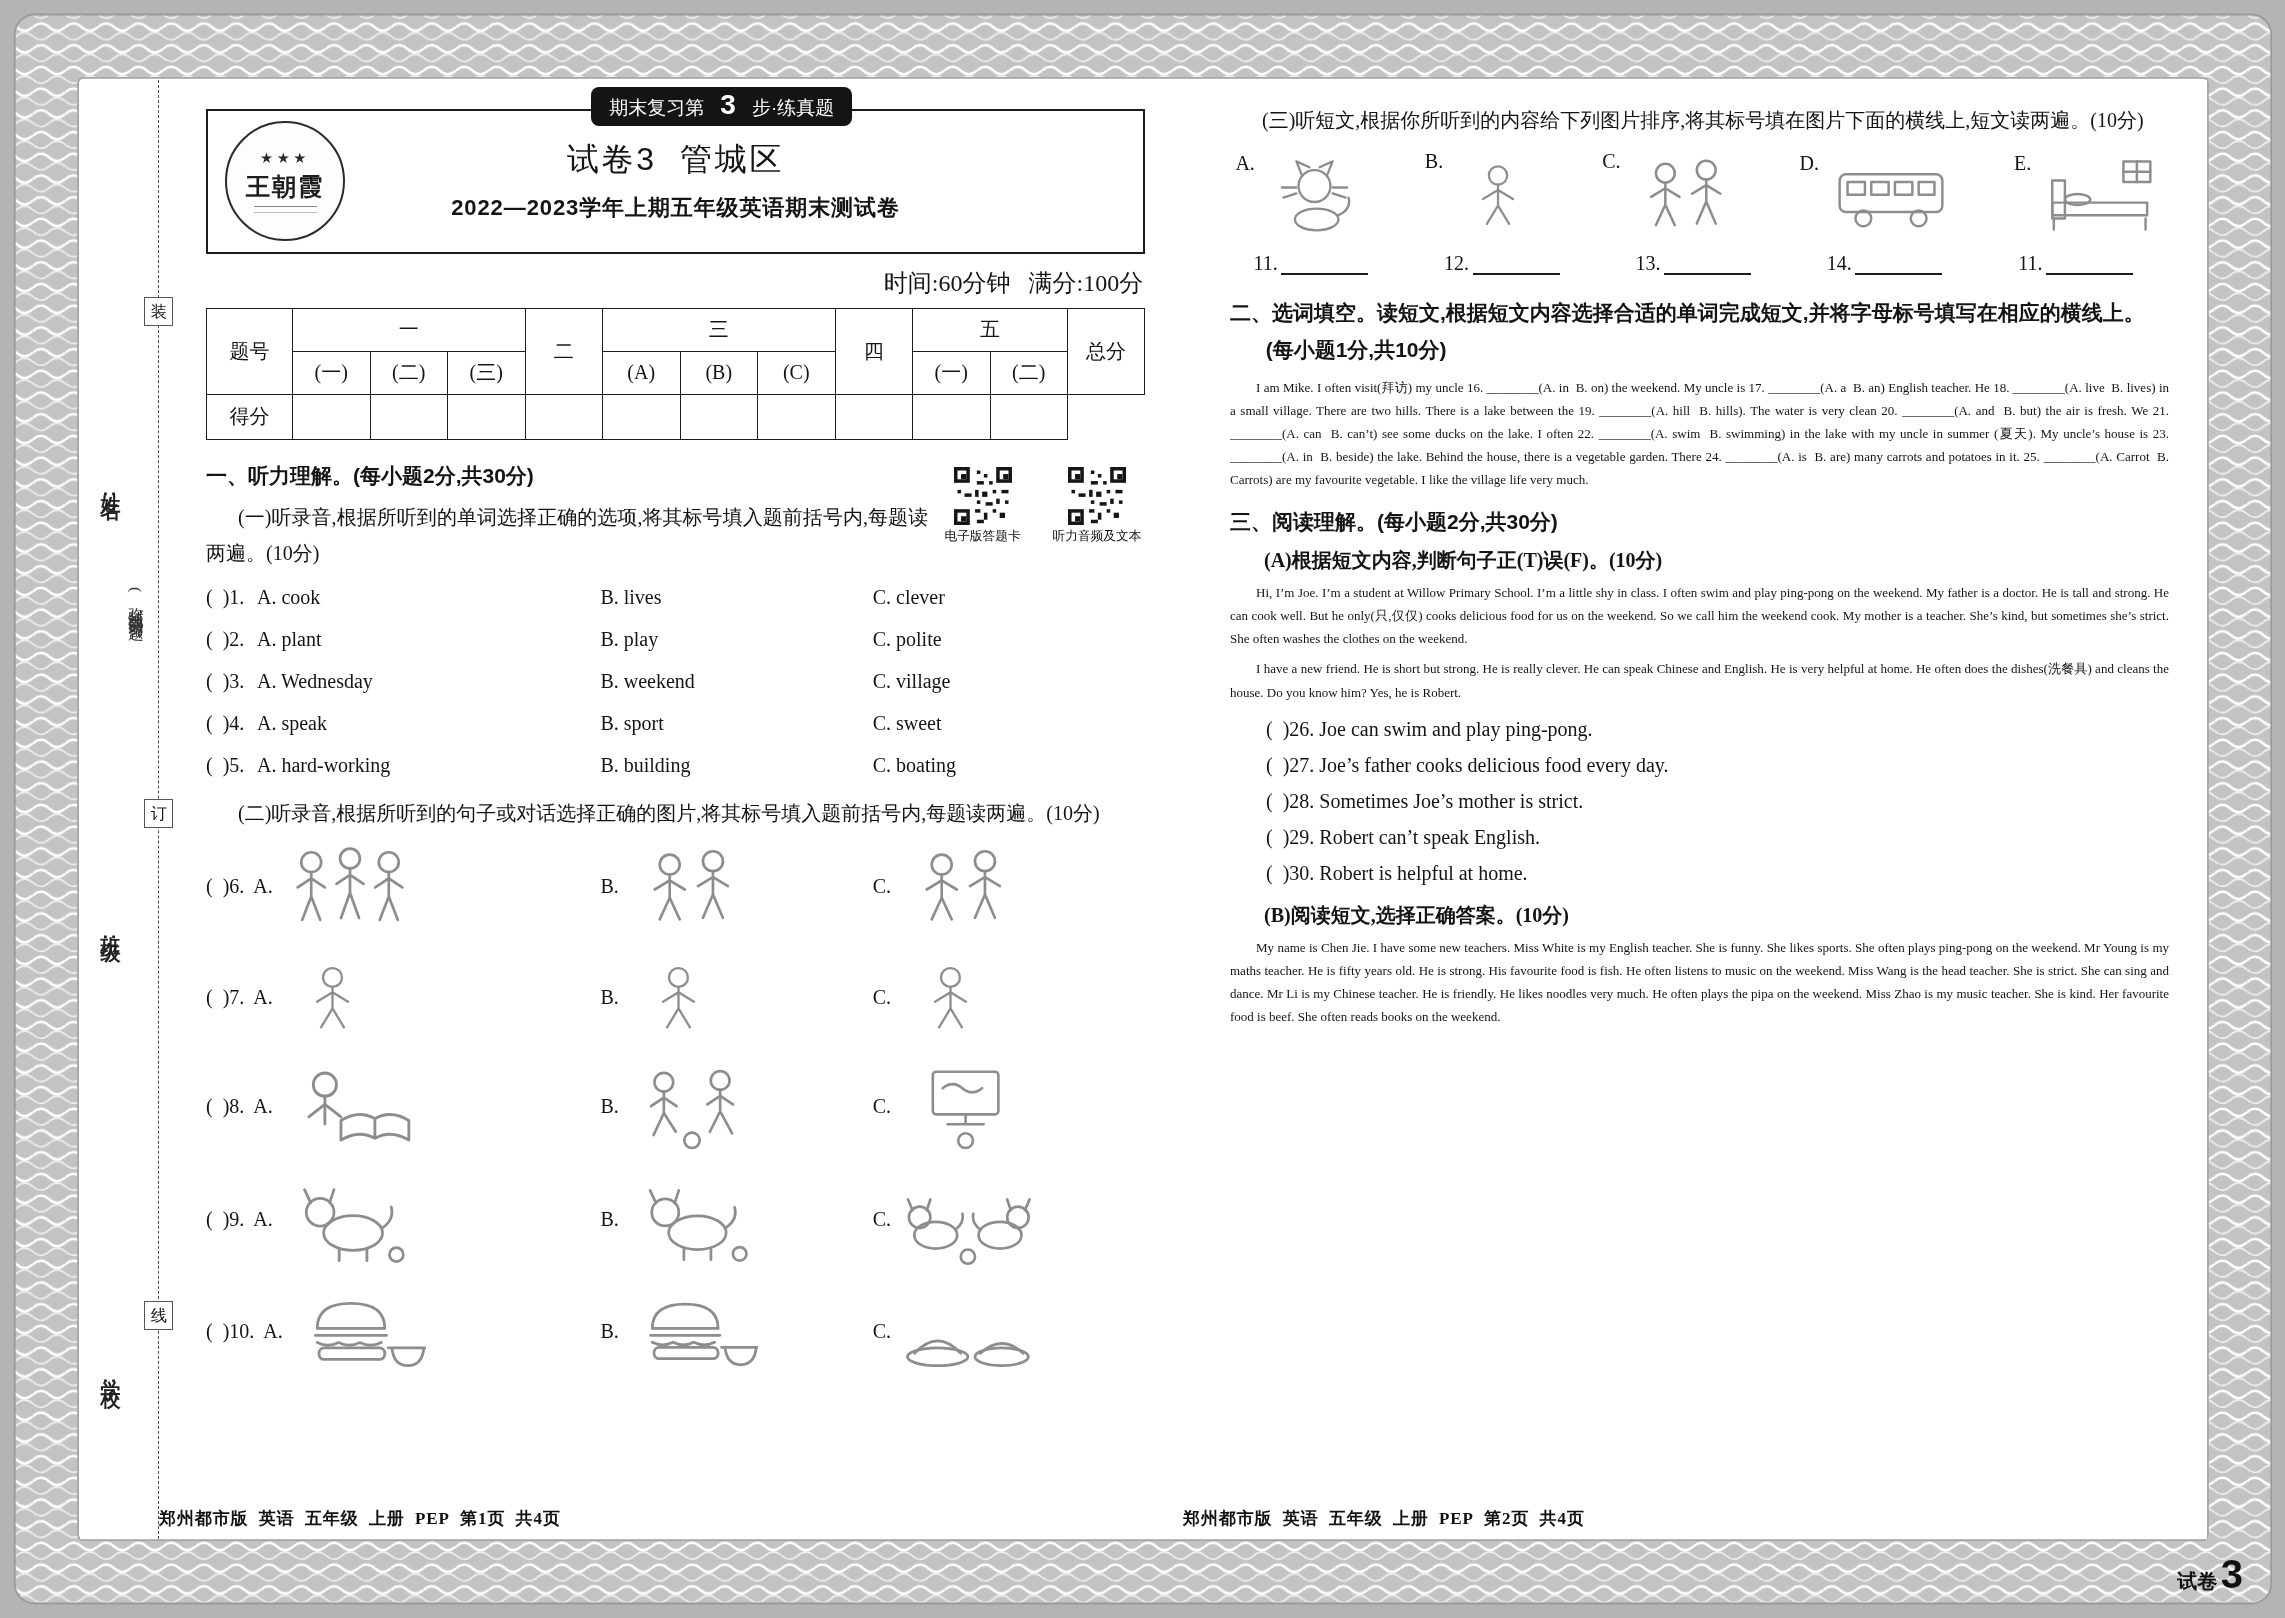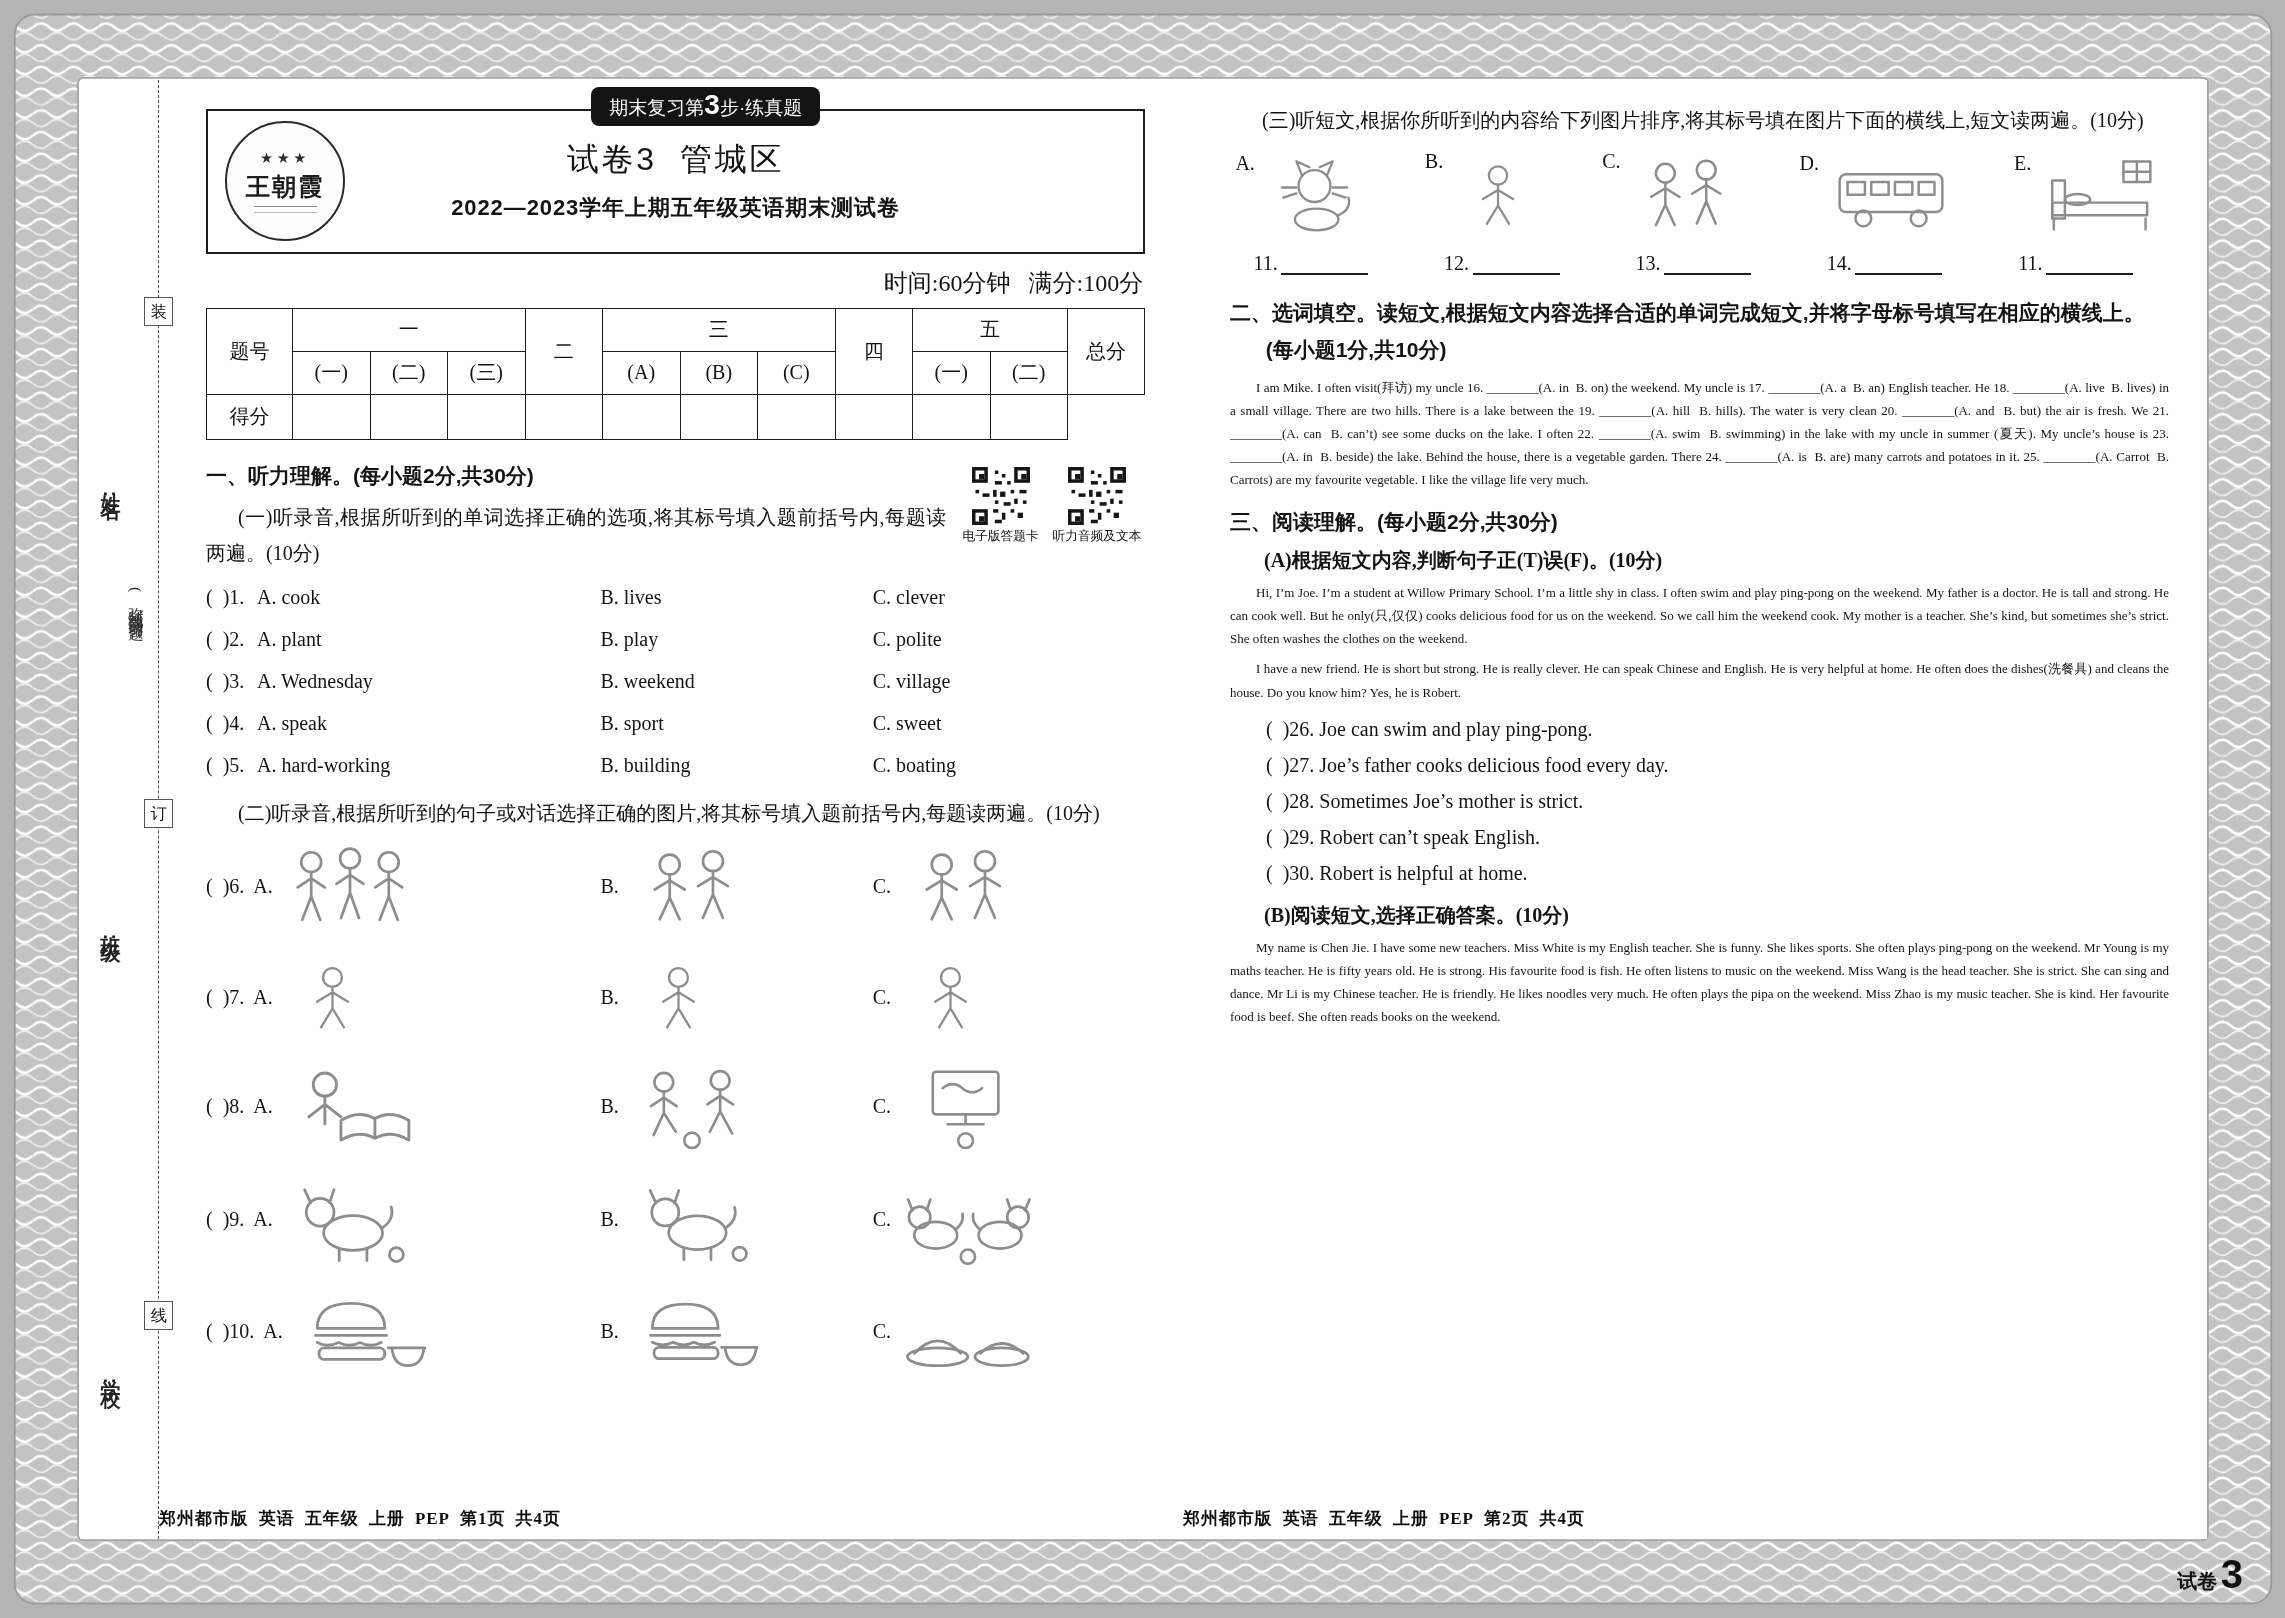--- a/index.html
+++ b/index.html
@@ -38,21 +38,21 @@
   }
   
   .title-box{
     border:2.3px solid #1c1c1c;height:141px;margin-top:12.7px;position:relative;
     display:flex;align-items:center;
   }
   .badge{
     position:absolute;top:-23.5px;left:41%;background:#141414;color:#fff;
     border-radius:8.1px;padding:3.6px 18px 5.4px 18px;white-space:nowrap;
     font-family:"Liberation Sans","DejaVu Sans",sans-serif;font-size:19px;
-    display:flex;align-items:baseline;gap:0;
+    display:flex;align-items:baseline;gap:16px;
   }
   .badge .big-num{font-size:28px;font-weight:bold;line-height:1;}
   .logo{width:154px;display:flex;justify-content:center;flex:none;}
   .logo-emblem{
     width:116px;height:116px;border:2.7px solid #2a2a2a;border-radius:50%;
     display:flex;flex-direction:column;align-items:center;justify-content:center;gap:3.6px;
     background:#fdfdfd;
   }
   .logo-stars{font-size:14.5px;letter-spacing:3.6px;color:#2a2a2a;}
   .logo-name{font-size:24.4px;font-weight:bold;color:#1d1d1d;letter-spacing:1.8px;}
@@ -72,21 +72,21 @@
   table.score td{
     border:1.8px solid #1c1c1c;text-align:center;font-size:20px;height:42px;
     padding:0;overflow:hidden;
   }
   
   .sec-heading{
     font-family:"Liberation Sans","DejaVu Sans",sans-serif;
     font-weight:bold;font-size:21px;margin-top:22px;
   }
   .sec1-top{position:relative;}
-  .qr-block{float:right;display:flex;gap:14px;margin:5.4px 3.6px 5.4px 16.3px;}
+  .qr-block{float:right;display:flex;gap:32px;margin:5.4px 3.6px 5.4px 16.3px;}
   .qr-item{display:flex;flex-direction:column;align-items:center;gap:2.7px;}
   .qr-item svg{display:block;}
   .qr-caption{font-size:12.7px;color:#111;}
   p.intro{font-size:20px;line-height:1.8;text-indent:1.6em;margin:9px 0 5.4px 0;text-align:justify;}
   .wq{display:grid;grid-template-columns:42% 29% 29%;font-size:20px;height:42px;align-items:center;}
   .wq .qnum{margin-right:12.7px;}
   .pq{display:grid;grid-template-columns:42% 29% 29%;align-items:center;margin:5.4px 0 12.7px 0;}
   .pq-cell{display:flex;align-items:center;gap:9px;font-size:20px;}
   .pq-cell svg{flex:none;}
   .sketch use{stroke:#8d8d8d;}

